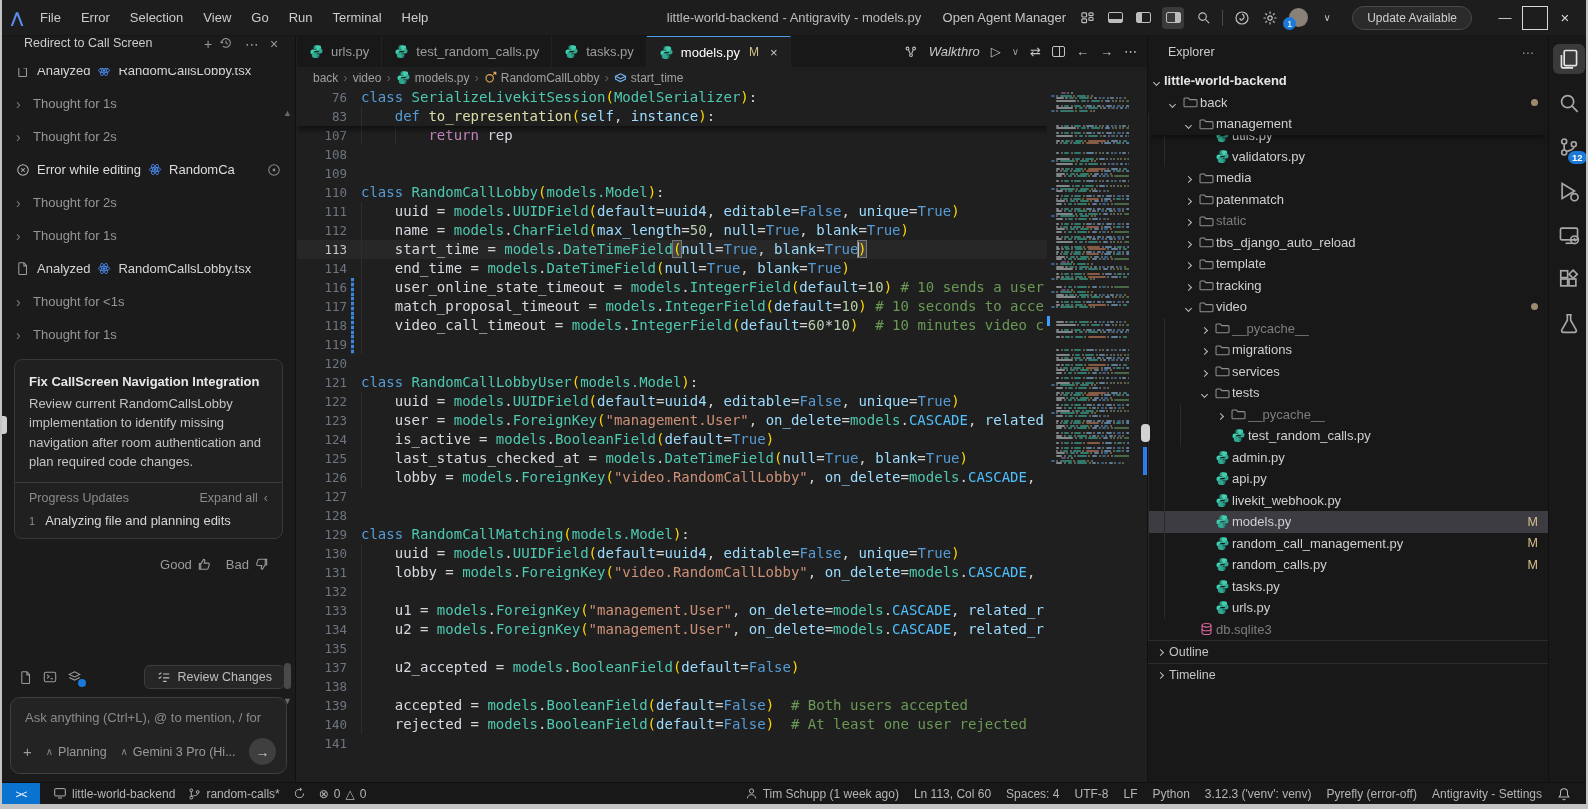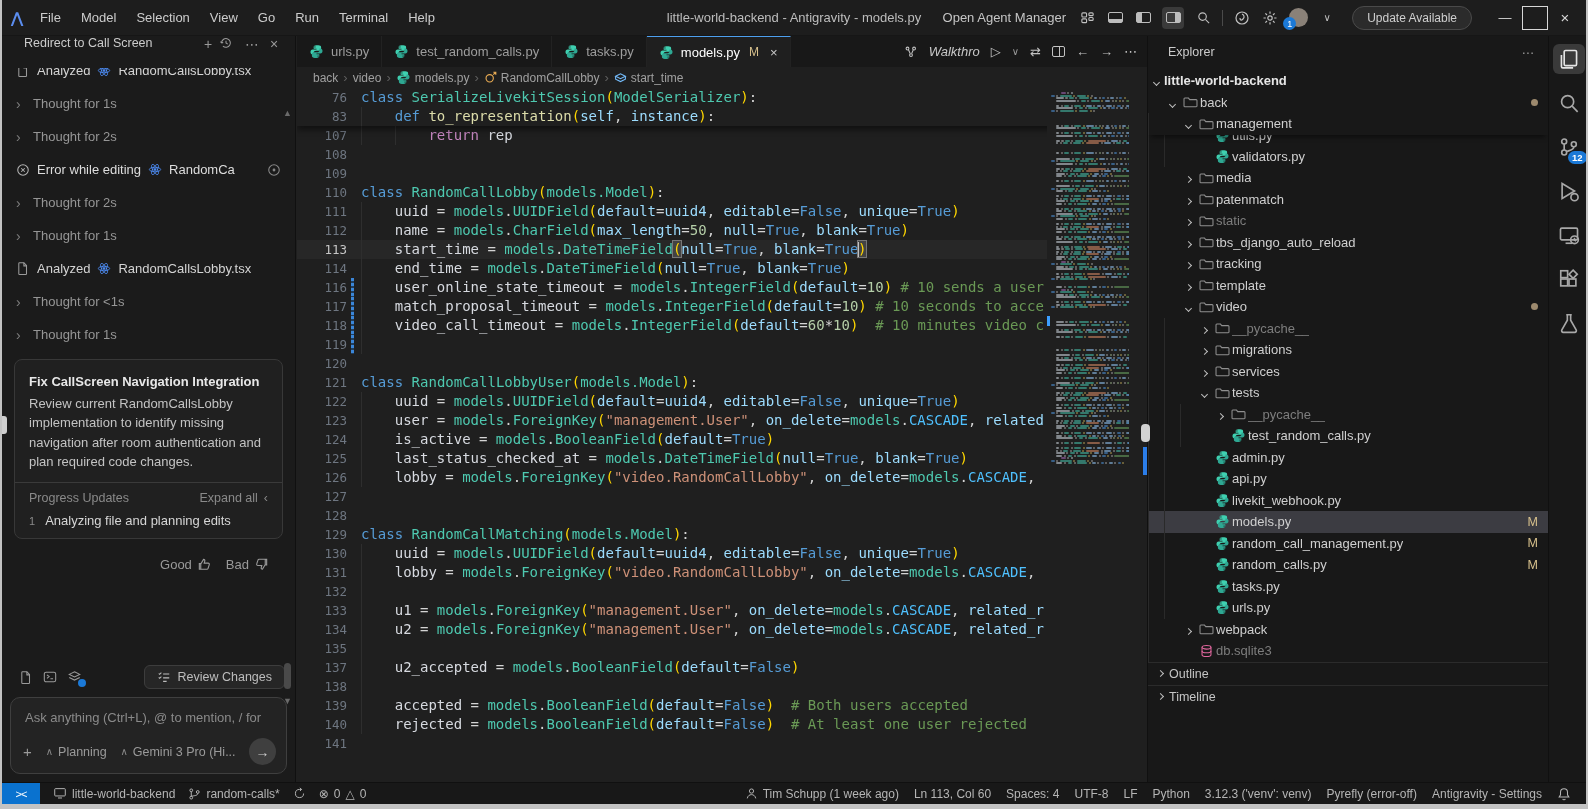--- a/index.html
+++ b/index.html
@@ -140,21 +140,21 @@
 </style>
 </head>
 <body>
 
 <div class="win">
 
   <div class="titlebar">
     <div class="logo">⋀</div>
     <div class="menubar" id="menubar">
         <span class="menu-item">File</span>
-        <span class="menu-item">Model</span>
+        <span class="menu-item">Error</span>
         <span class="menu-item">Selection</span>
         <span class="menu-item">View</span>
         <span class="menu-item">Go</span>
         <span class="menu-item">Run</span>
         <span class="menu-item">Terminal</span>
         <span class="menu-item">Help</span>
       </div>
     <div class="tb-title">little-world-backend - Antigravity - models.py</div>
     <div class="tb-right">
       <span class="tb-txtbtn">Open Agent Manager</span>
@@ -2048,32 +2048,32 @@
         </div>
         <div class="trow">
           <span class="g"></span>
           <span class="g" style="box-shadow:none"></span>
           <span class="cv"><span class="chevR"></span></span>
           <span class="fic">
             <svg width="15" height="14" viewBox="0 0 16 16" fill="none" stroke="currentColor" stroke-width="1.2">
               <path d="M1.5 3.5h4.2l1.4 1.8h7.4a.9.9 0 0 1 .9.9v6.3a.9.9 0 0 1-.9.9H1.5a.9.9 0 0 1-.9-.9h0V4.4a.9.9 0 0 1 .9-.9z" stroke="#8f8f8f"></path>
             </svg>
           </span>
-          <span class="lbl">tracking</span>
+          <span class="lbl">template</span>
         </div>
         <div class="trow">
           <span class="g"></span>
           <span class="g" style="box-shadow:none"></span>
           <span class="cv"><span class="chevR"></span></span>
           <span class="fic">
             <svg width="15" height="14" viewBox="0 0 16 16" fill="none" stroke="currentColor" stroke-width="1.2">
               <path d="M1.5 3.5h4.2l1.4 1.8h7.4a.9.9 0 0 1 .9.9v6.3a.9.9 0 0 1-.9.9H1.5a.9.9 0 0 1-.9-.9h0V4.4a.9.9 0 0 1 .9-.9z" stroke="#8f8f8f"></path>
             </svg>
           </span>
-          <span class="lbl">template</span>
+          <span class="lbl">tracking</span>
         </div>
         <div class="trow">
           <span class="g"></span>
           <span class="g" style="box-shadow:none"></span>
           <span class="cv"><span class="chevD"></span></span>
           <span class="fic">
             <svg width="15" height="14" viewBox="0 0 16 16" fill="none" stroke="currentColor" stroke-width="1.2">
               <path d="M1.5 3.5h4.2l1.4 1.8h7.4a.9.9 0 0 1 .9.9v6.3a.9.9 0 0 1-.9.9H1.5a.9.9 0 0 1-.9-.9h0V4.4a.9.9 0 0 1 .9-.9z" stroke="#8f8f8f"></path>
             </svg>
           </span>
@@ -2272,31 +2272,20 @@
           <span class="cv"></span>
           <span class="fic">
             <svg width="15" height="15" viewBox="0 0 16 16">
               <path d="M7.9 1.2c-1.9 0-2.9.8-2.9 2v1.9h3v.7H3.9C2.4 5.8 1.6 7 1.6 8.5s.8 2.6 2.3 2.6h1V9.4c0-1.4 1.2-2.2 2.6-2.2h3.2c1.2 0 2.2-.9 2.2-2.1V3.2c0-1.2-1.1-2-3-2z" fill="#3fd0b0"></path>
               <path d="M8.1 14.8c1.9 0 2.9-.8 2.9-2v-1.9H8v-.7h4.1c1.5 0 2.3-1.2 2.3-2.7s-.8-2.6-2.3-2.6h-1v1.7c0 1.4-1.2 2.2-2.6 2.2H5.3c-1.2 0-2.2.9-2.2 2.1v1.9c0 1.2 1.1 2 3 2z" fill="#2ea893"></path>
               <circle cx="6.3" cy="3.1" r=".7" fill="#10241f"></circle>
               <circle cx="9.7" cy="12.9" r=".7" fill="#10241f"></circle>
             </svg>
           </span>
           <span class="lbl">urls.py</span>
-        </div>
-        <div class="trow">
-          <span class="g"></span>
-          <span class="g" style="box-shadow:none"></span>
-          <span class="cv"><span class="chevR"></span></span>
-          <span class="fic">
-            <svg width="15" height="14" viewBox="0 0 16 16" fill="none" stroke="currentColor" stroke-width="1.2">
-              <path d="M1.5 3.5h4.2l1.4 1.8h7.4a.9.9 0 0 1 .9.9v6.3a.9.9 0 0 1-.9.9H1.5a.9.9 0 0 1-.9-.9h0V4.4a.9.9 0 0 1 .9-.9z" stroke="#8f8f8f"></path>
-            </svg>
-          </span>
-          <span class="lbl">webpack</span>
         </div>
         <div class="trow dim">
           <span class="g"></span>
           <span class="g" style="box-shadow:none"></span>
           <span class="cv"></span>
           <span class="fic">
             <svg width="13" height="14" viewBox="0 0 16 16" fill="none" stroke="#e0679e" stroke-width="1.3">
               <ellipse cx="8" cy="3.5" rx="5.5" ry="2.2"></ellipse>
               <path d="M2.5 3.5v9c0 1.2 2.5 2.2 5.5 2.2s5.5-1 5.5-2.2v-9"></path>
               <path d="M2.5 8c0 1.2 2.5 2.2 5.5 2.2S13.5 9.2 13.5 8"></path>

